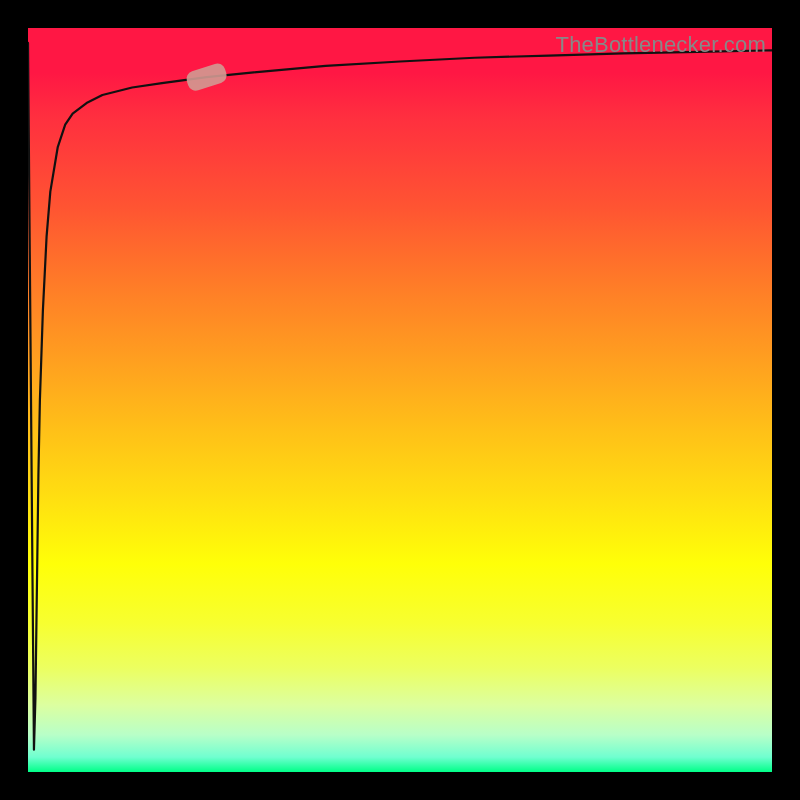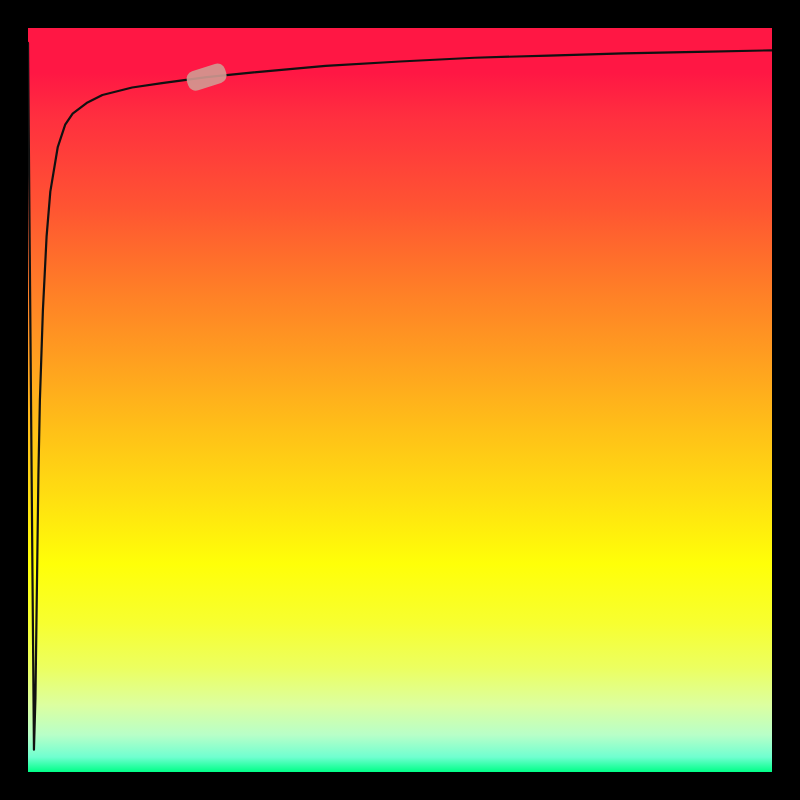--- a/index.html
+++ b/index.html
@@ -71,20 +71,21 @@
     stroke-linecap: round;
     stroke-linejoin: round;
   }
 </style>
 </head>
 <body>
 
 <div class="frame">
   <div class="plot-area">
 
+    <div class="watermark">TheBottlenecker.com</div>
 
     <svg class="curve" viewBox="0 0 744 744" preserveAspectRatio="none">
       <path id="curve-path" class="curve-path" d="M0.00 14.88 L5.95 721.68 L7.44 669.60 L8.93 558.00 L10.42 446.40 L11.90 372.00 L14.88 282.72 L18.60 208.32 L22.32 163.68 L29.76 119.04 L37.20 96.72 L44.64 85.56 L59.52 74.40 L74.40 66.96 L104.16 59.52 L133.92 55.06 L178.56 49.10 L223.20 44.64 L297.60 37.94 L372.00 33.48 L446.40 29.76 L520.80 27.53 L595.20 25.30 L669.60 23.81 L744.00 22.32"></path>
       <g id="marker-group" transform="translate(178.56 49.10) rotate(-18)">
         <rect id="marker-rect" class="marker" x="-20" y="-10" width="40" height="20" rx="8" ry="8"></rect>
       </g>
     </svg>
 
   </div>
 </div>

